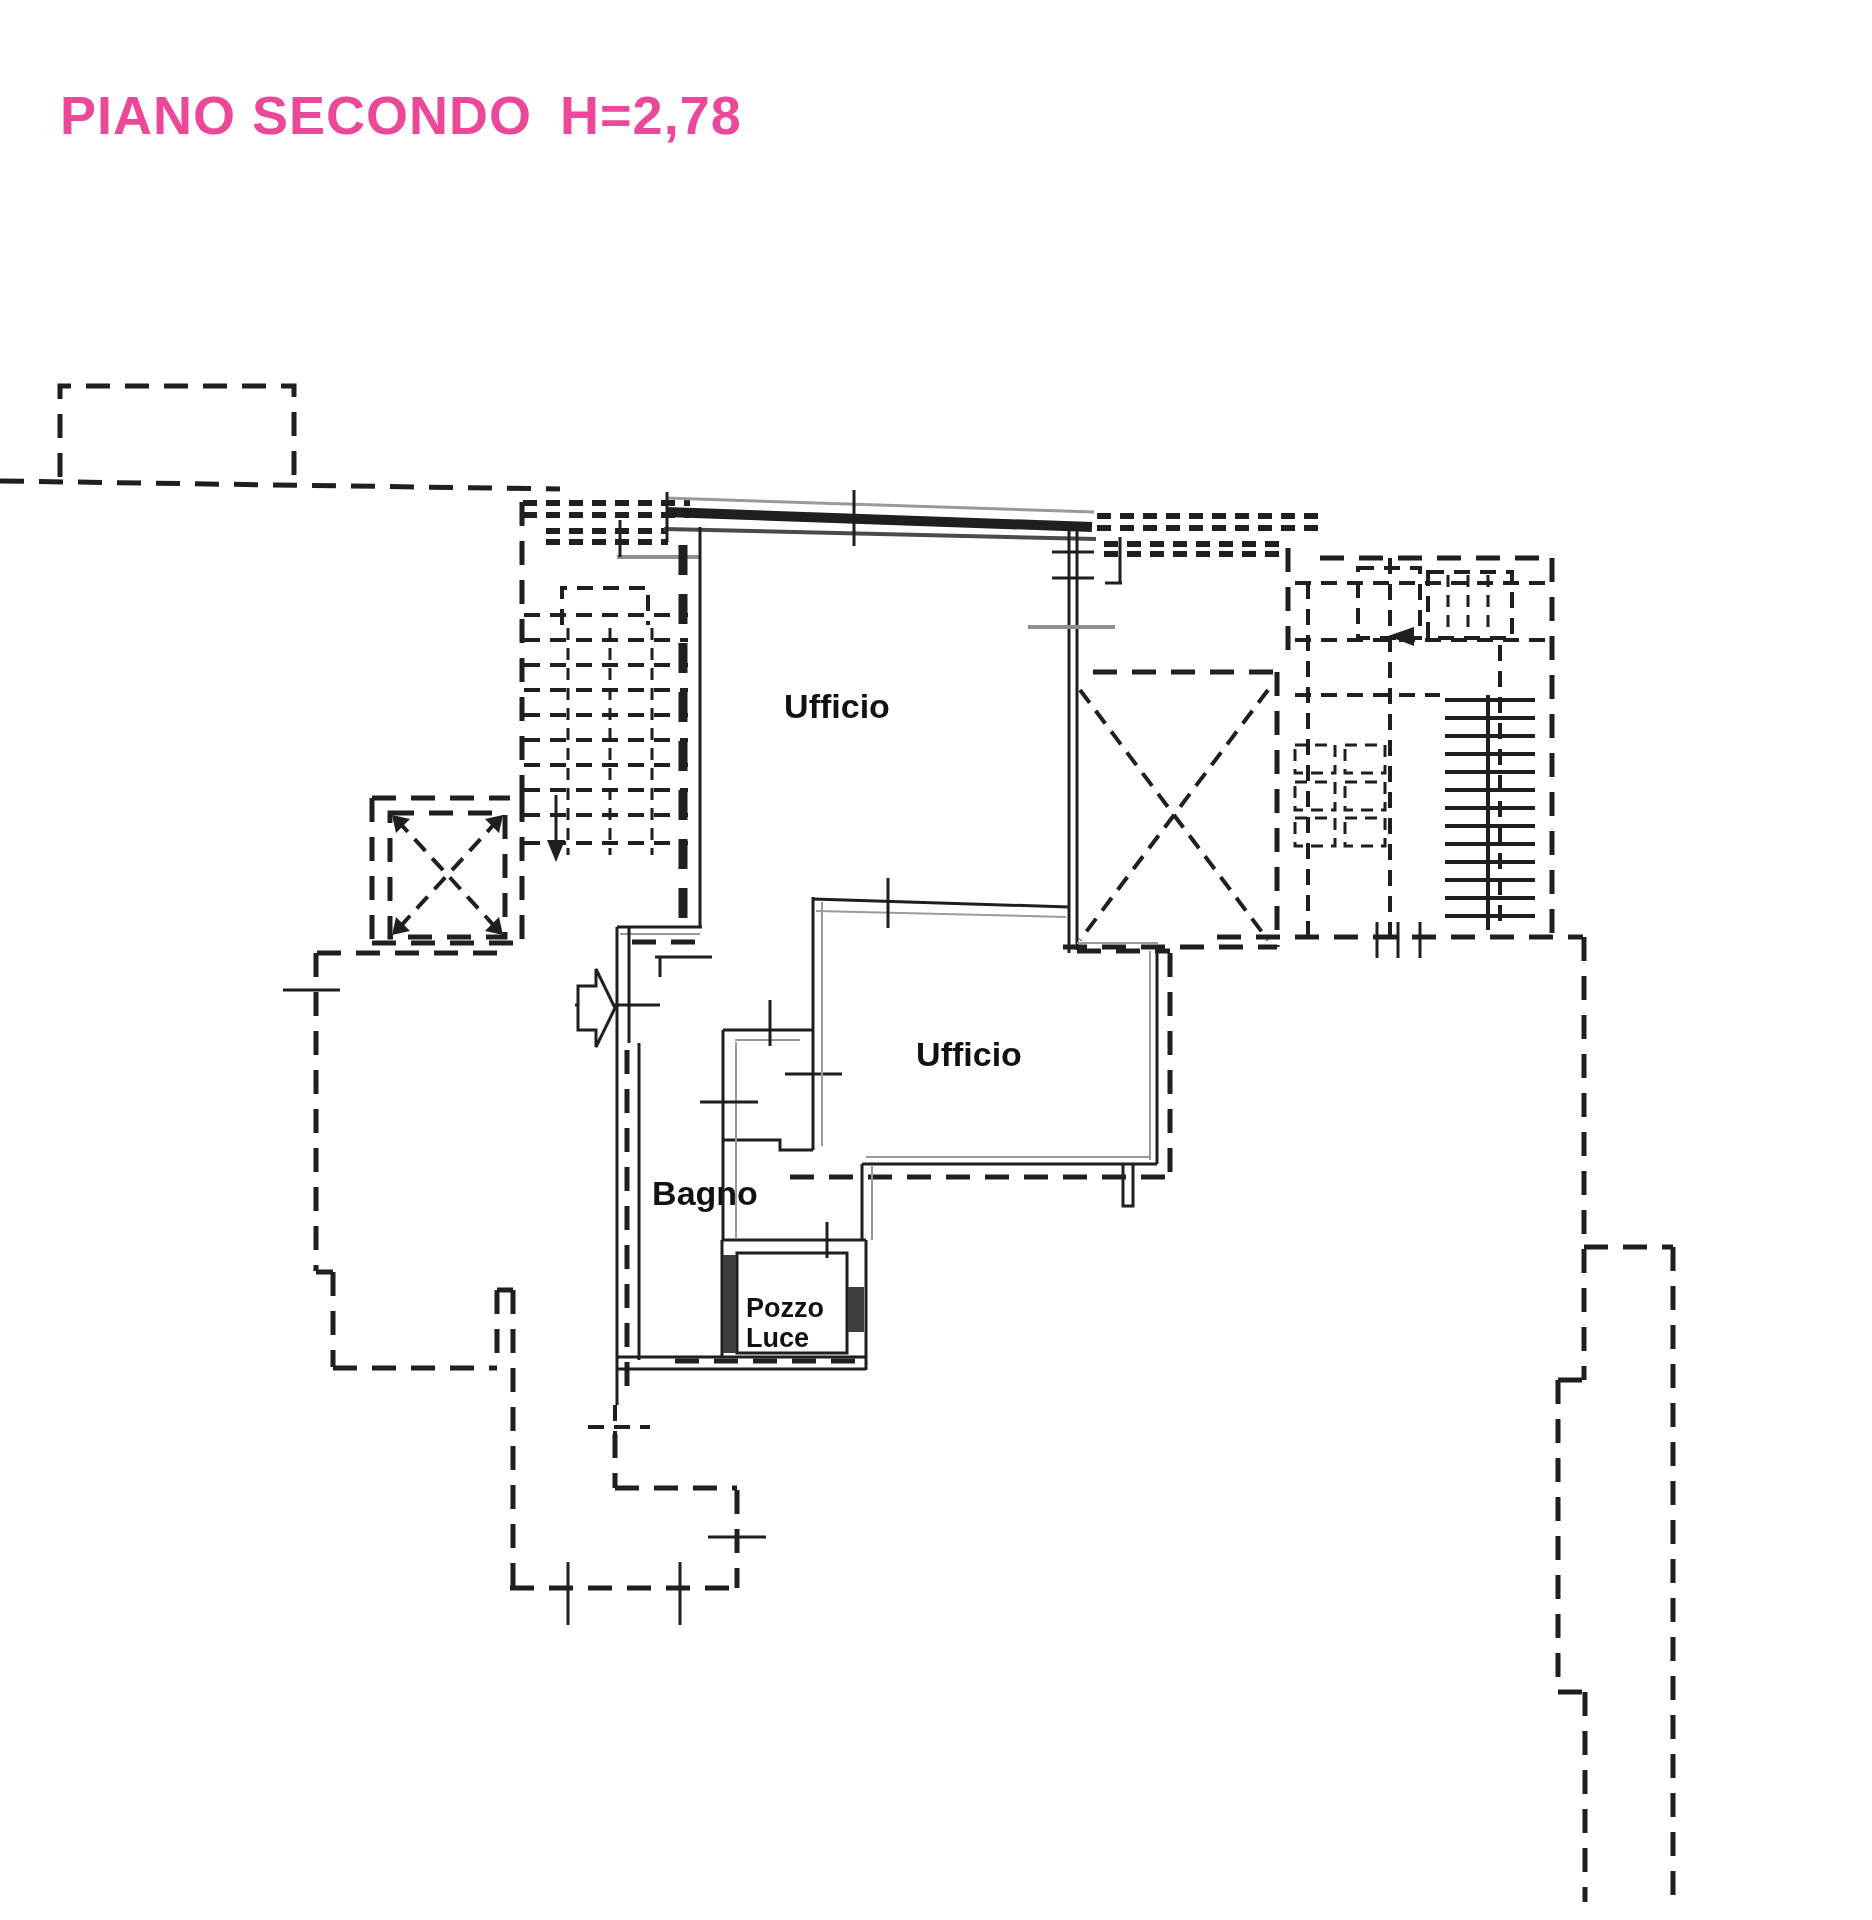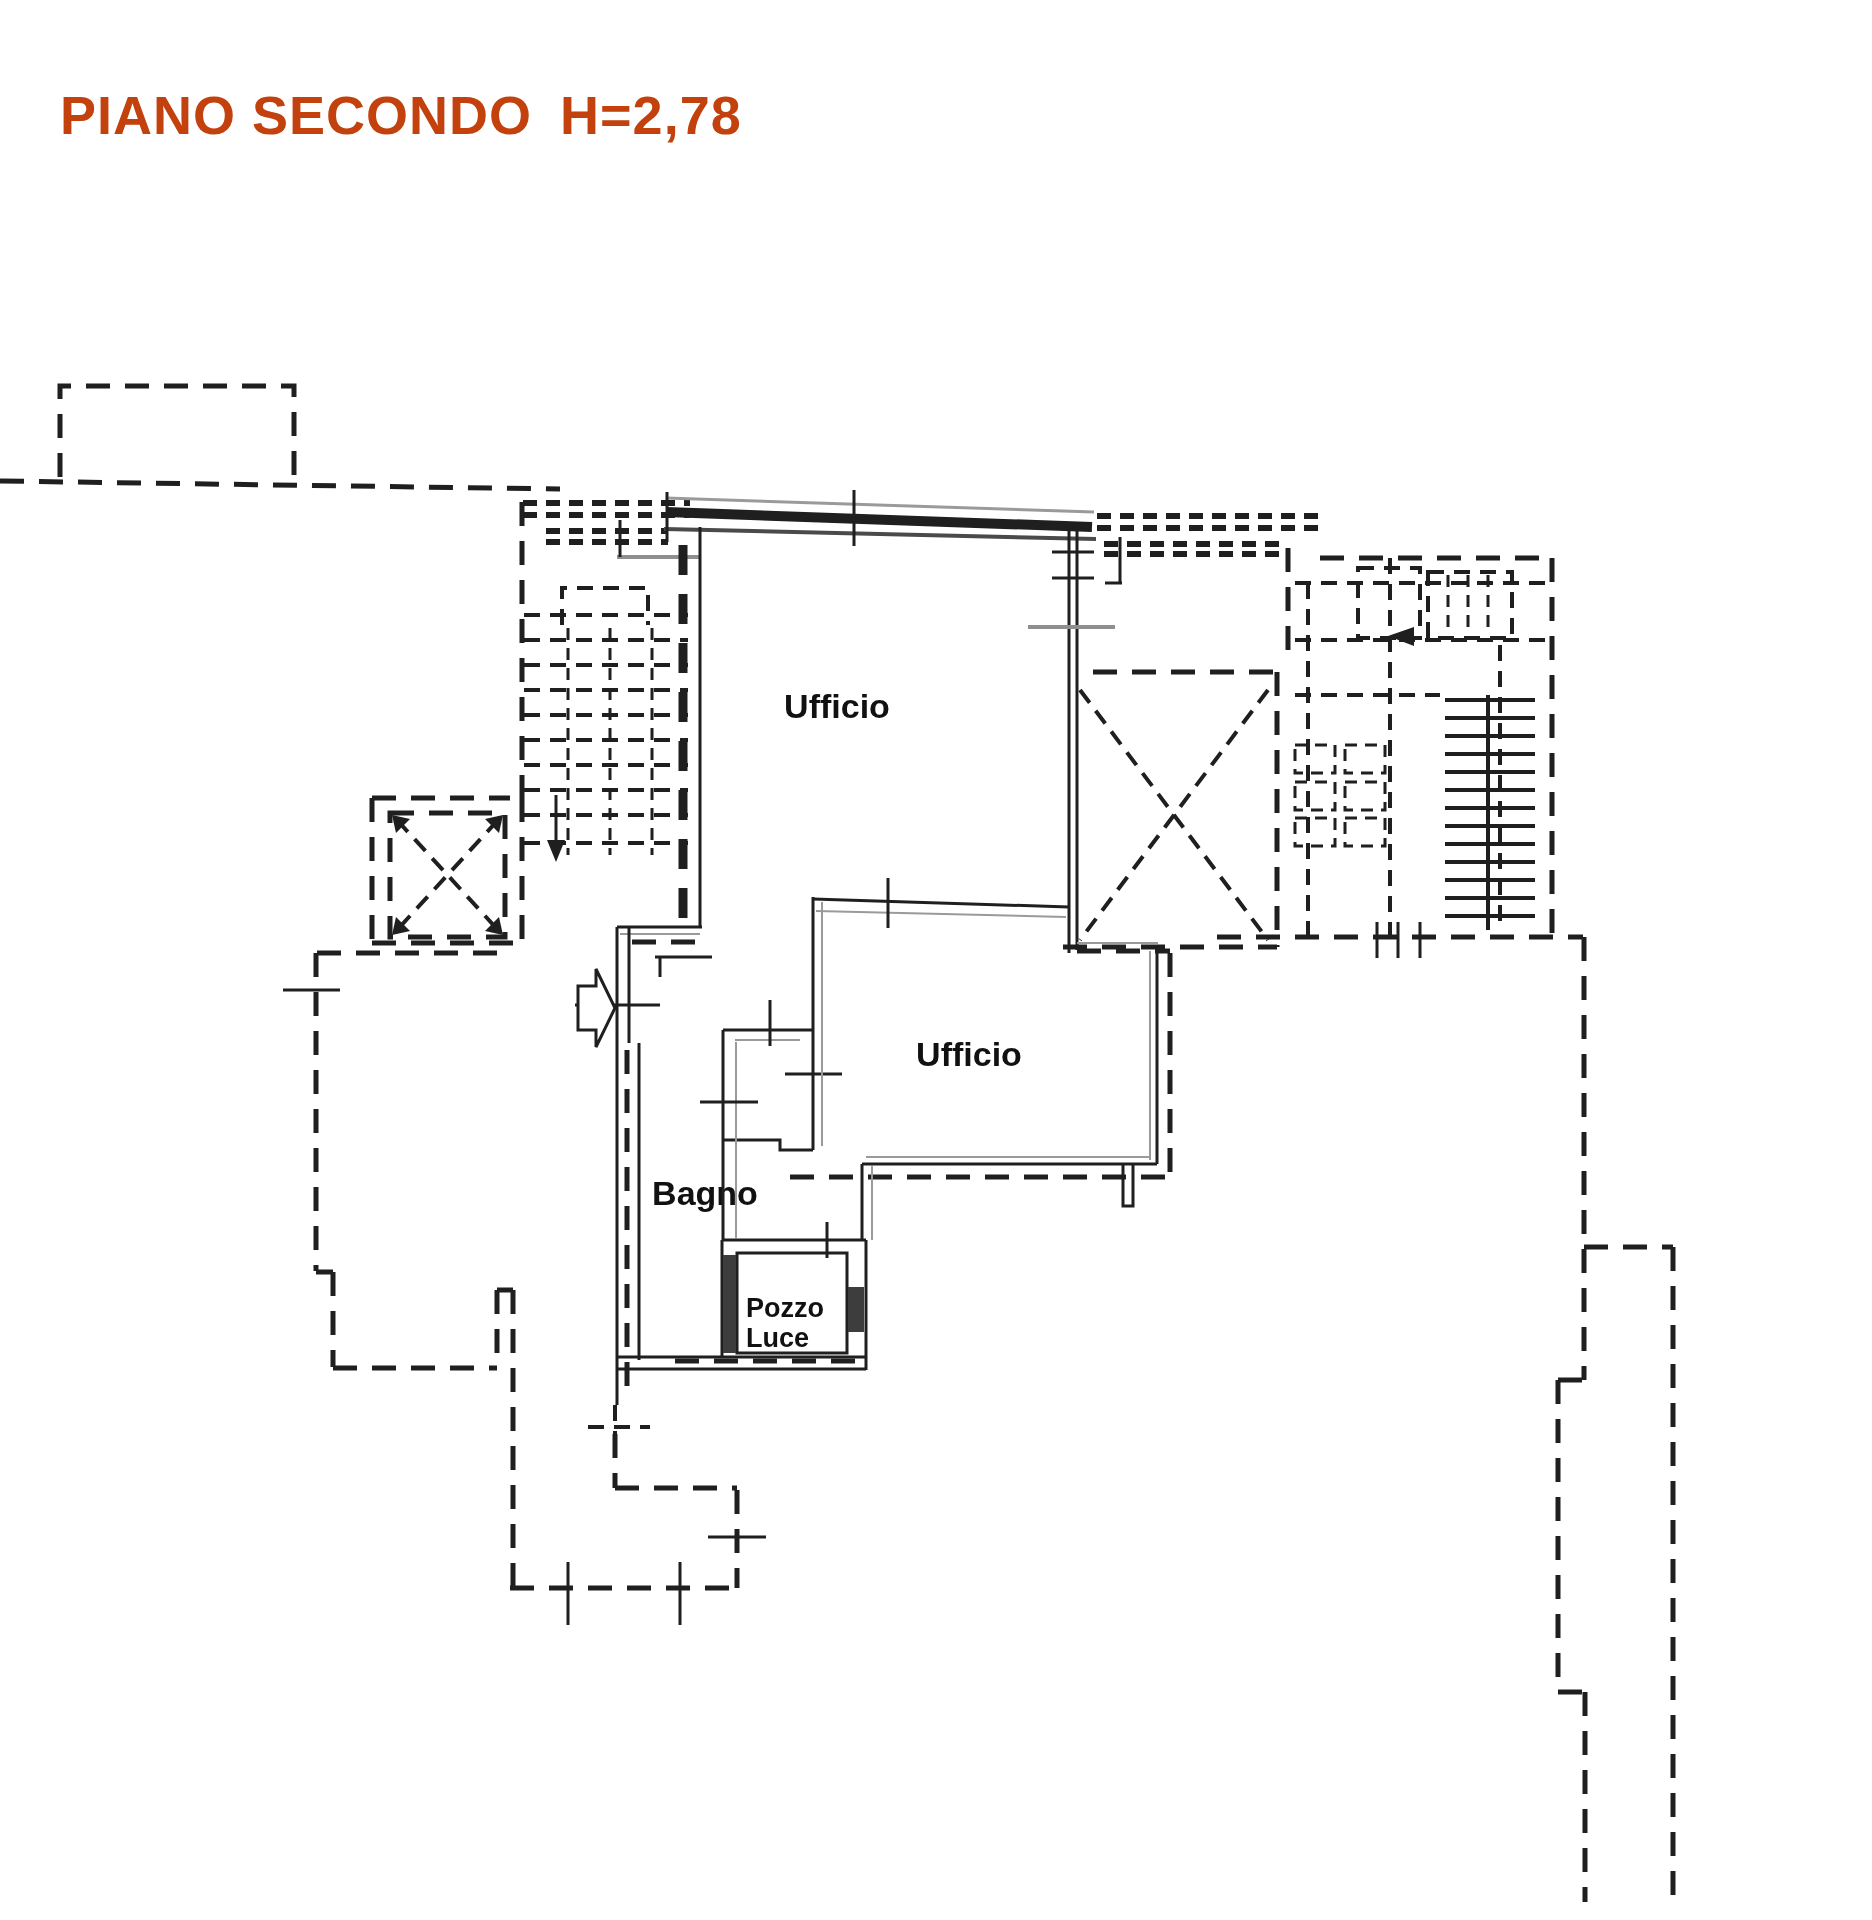--- a/index.html
+++ b/index.html
@@ -1,19 +1,19 @@
 <!DOCTYPE html>
 <html><head>
 <meta charset="utf-8">
 <style>
   html,body{margin:0;padding:0;background:#fff;}
   .page{position:relative;width:1872px;height:1920px;background:#ffffff;overflow:hidden;
         font-family:"Liberation Sans",sans-serif;}
   .plan-title{position:absolute;left:60px;top:84px;font-size:54px;font-weight:700;
-              color:#c2410c;letter-spacing:1px;white-space:nowrap;}
+              color:#ec4899;letter-spacing:1px;white-space:nowrap;}
   .plan-title .gap{display:inline-block;width:28px;}
   svg{position:absolute;left:0;top:0;}
   path,rect.box,polyline{fill:none;stroke:#1f1f1f;stroke-linecap:butt;}
   .s3{stroke-width:3}
   .s4{stroke-width:4}
   .hv{stroke-width:10}
   .g2{stroke:#9a9a9a;stroke-width:2}
   .g3{stroke:#9a9a9a;stroke-width:3}
   .g4{stroke:#8f8f8f;stroke-width:4}
   .dk4{stroke:#4a4a4a;stroke-width:4}

